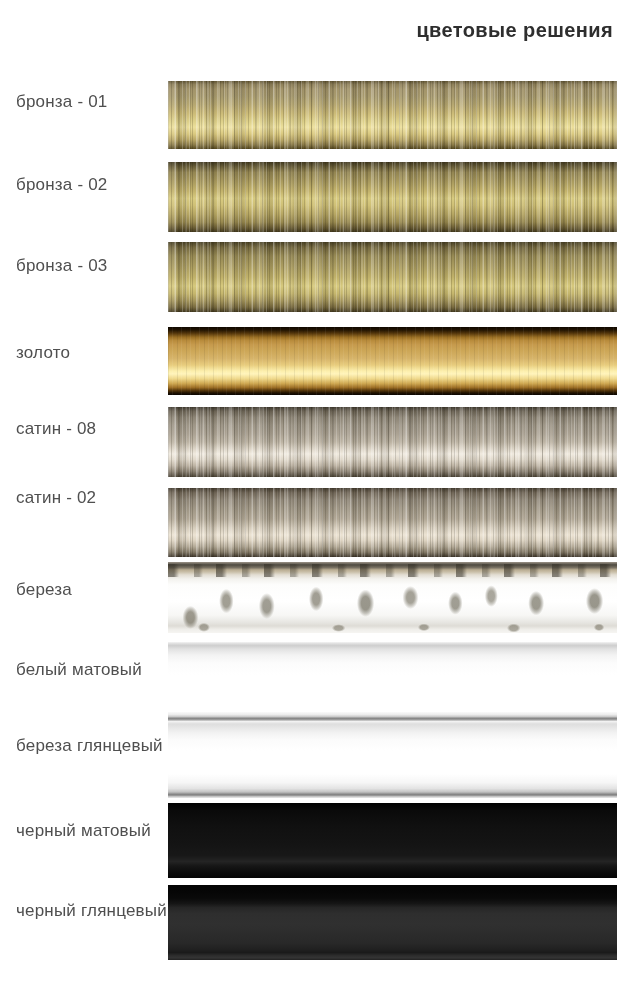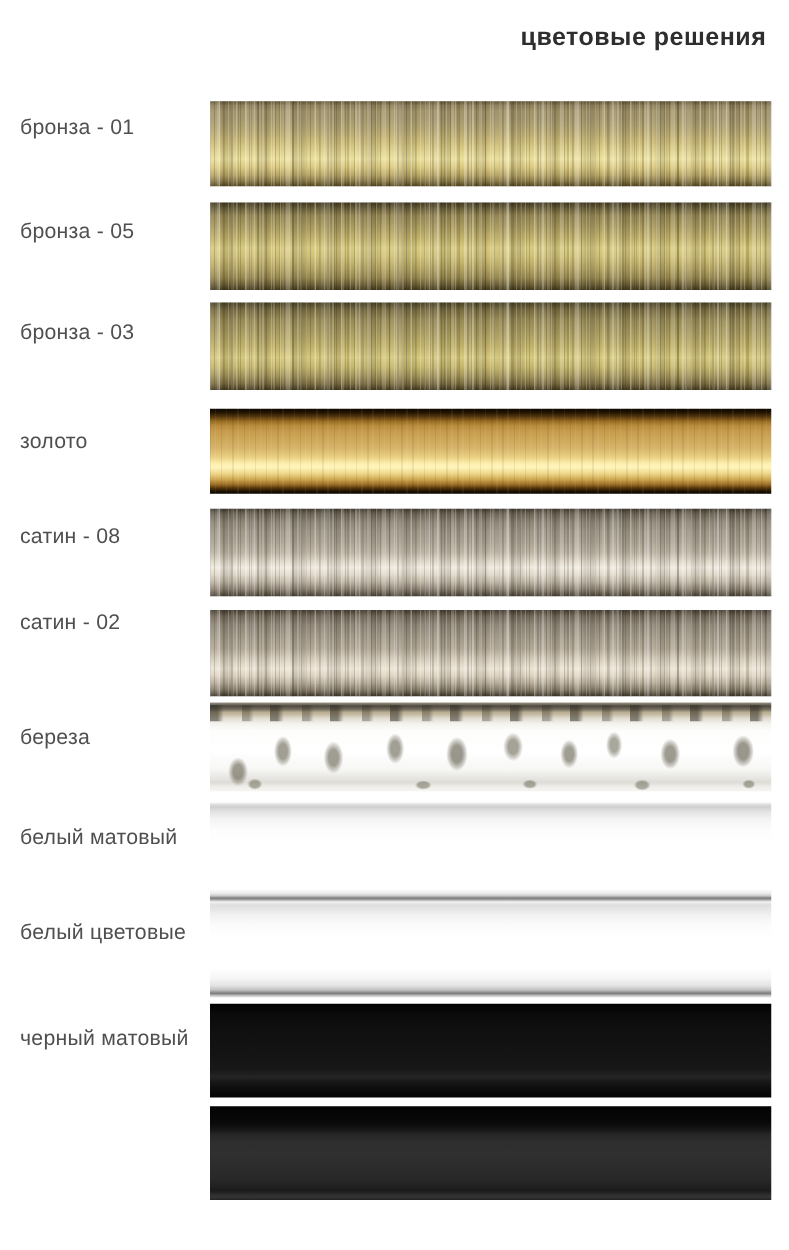--- a/index.html
+++ b/index.html
@@ -86,41 +86,42 @@
 </style>
 </head>
 <body>
 
 <div class="page">
   <h1 class="title">цветовые решения</h1>
 
   <span class="lbl l1">бронза - 01</span>
   <div class="sw s1 brushed sw-bronze01"></div>
 
-  <span class="lbl l2">бронза - 05</span>
+  <span class="lbl l2">бронза - 02</span>
   <div class="sw s2 brushed sw-bronze02"></div>
 
   <span class="lbl l3">бронза - 03</span>
   <div class="sw s3 brushed sw-bronze03"></div>
 
   <span class="lbl l4">золото</span>
   <div class="sw s4 sw-gold"></div>
 
   <span class="lbl l5">сатин - 08</span>
   <div class="sw s5 brushed sw-satin01"></div>
 
   <span class="lbl l6">сатин - 02</span>
   <div class="sw s6 brushed sw-satin02"></div>
 
   <span class="lbl l7">береза</span>
   <div class="sw s7 sw-birch"></div>
 
   <span class="lbl l8">белый матовый</span>
   <div class="sw s8 sw-whitematte"></div>
 
-  <span class="lbl l9">белый цветовые</span>
+  <span class="lbl l9">береза глянцевый</span>
   <div class="sw s9 sw-whitegloss"></div>
 
   <span class="lbl l10">черный матовый</span>
   <div class="sw s10 sw-blackmatte"></div>
 
+  <span class="lbl l11">черный глянцевый</span>
   <div class="sw s11 sw-blackgloss"></div>
 </div>
 
 </body></html>

